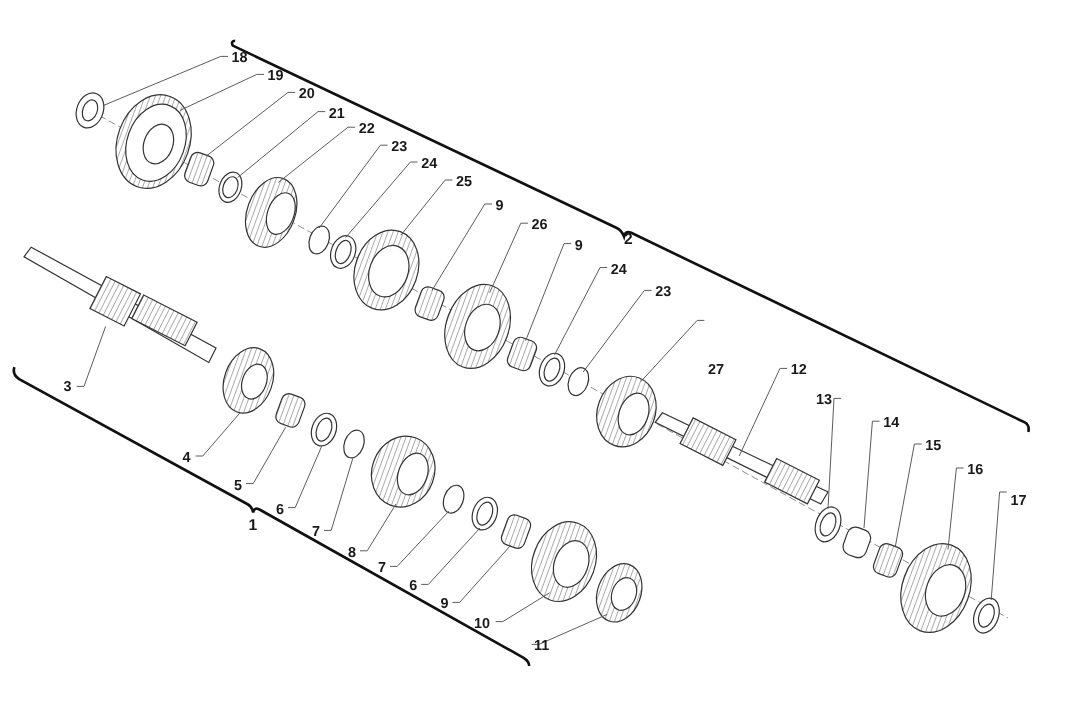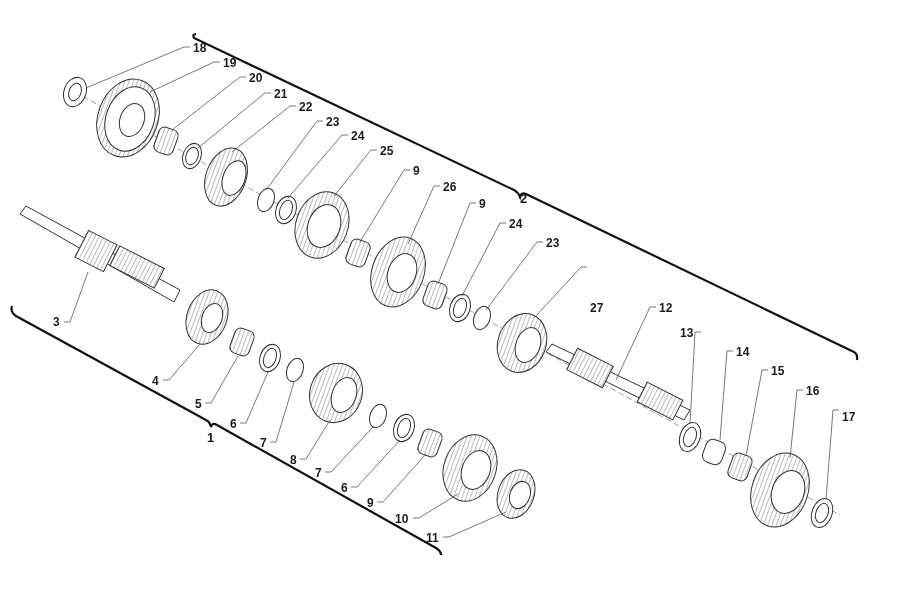--- a/index.html
+++ b/index.html
@@ -175,13 +175,13 @@
 <div class="lbl" style="left:53px;top:316px;">3</div>
 <div class="lbl" style="left:152px;top:375px;">4</div>
 <div class="lbl" style="left:195px;top:398px;">5</div>
 <div class="lbl" style="left:230px;top:418px;">6</div>
 <div class="lbl" style="left:260px;top:437px;">7</div>
 <div class="lbl" style="left:290px;top:454px;">8</div>
 <div class="lbl" style="left:315px;top:467px;">7</div>
 <div class="lbl" style="left:341px;top:482px;">6</div>
 <div class="lbl" style="left:367px;top:497px;">9</div>
 <div class="lbl" style="left:395px;top:513px;">10</div>
-<div class="lbl" style="left:426px;top:532px;">11</div>
+<div class="lbl" style="left:445px;top:532px;">11</div>
 
 </body></html>

